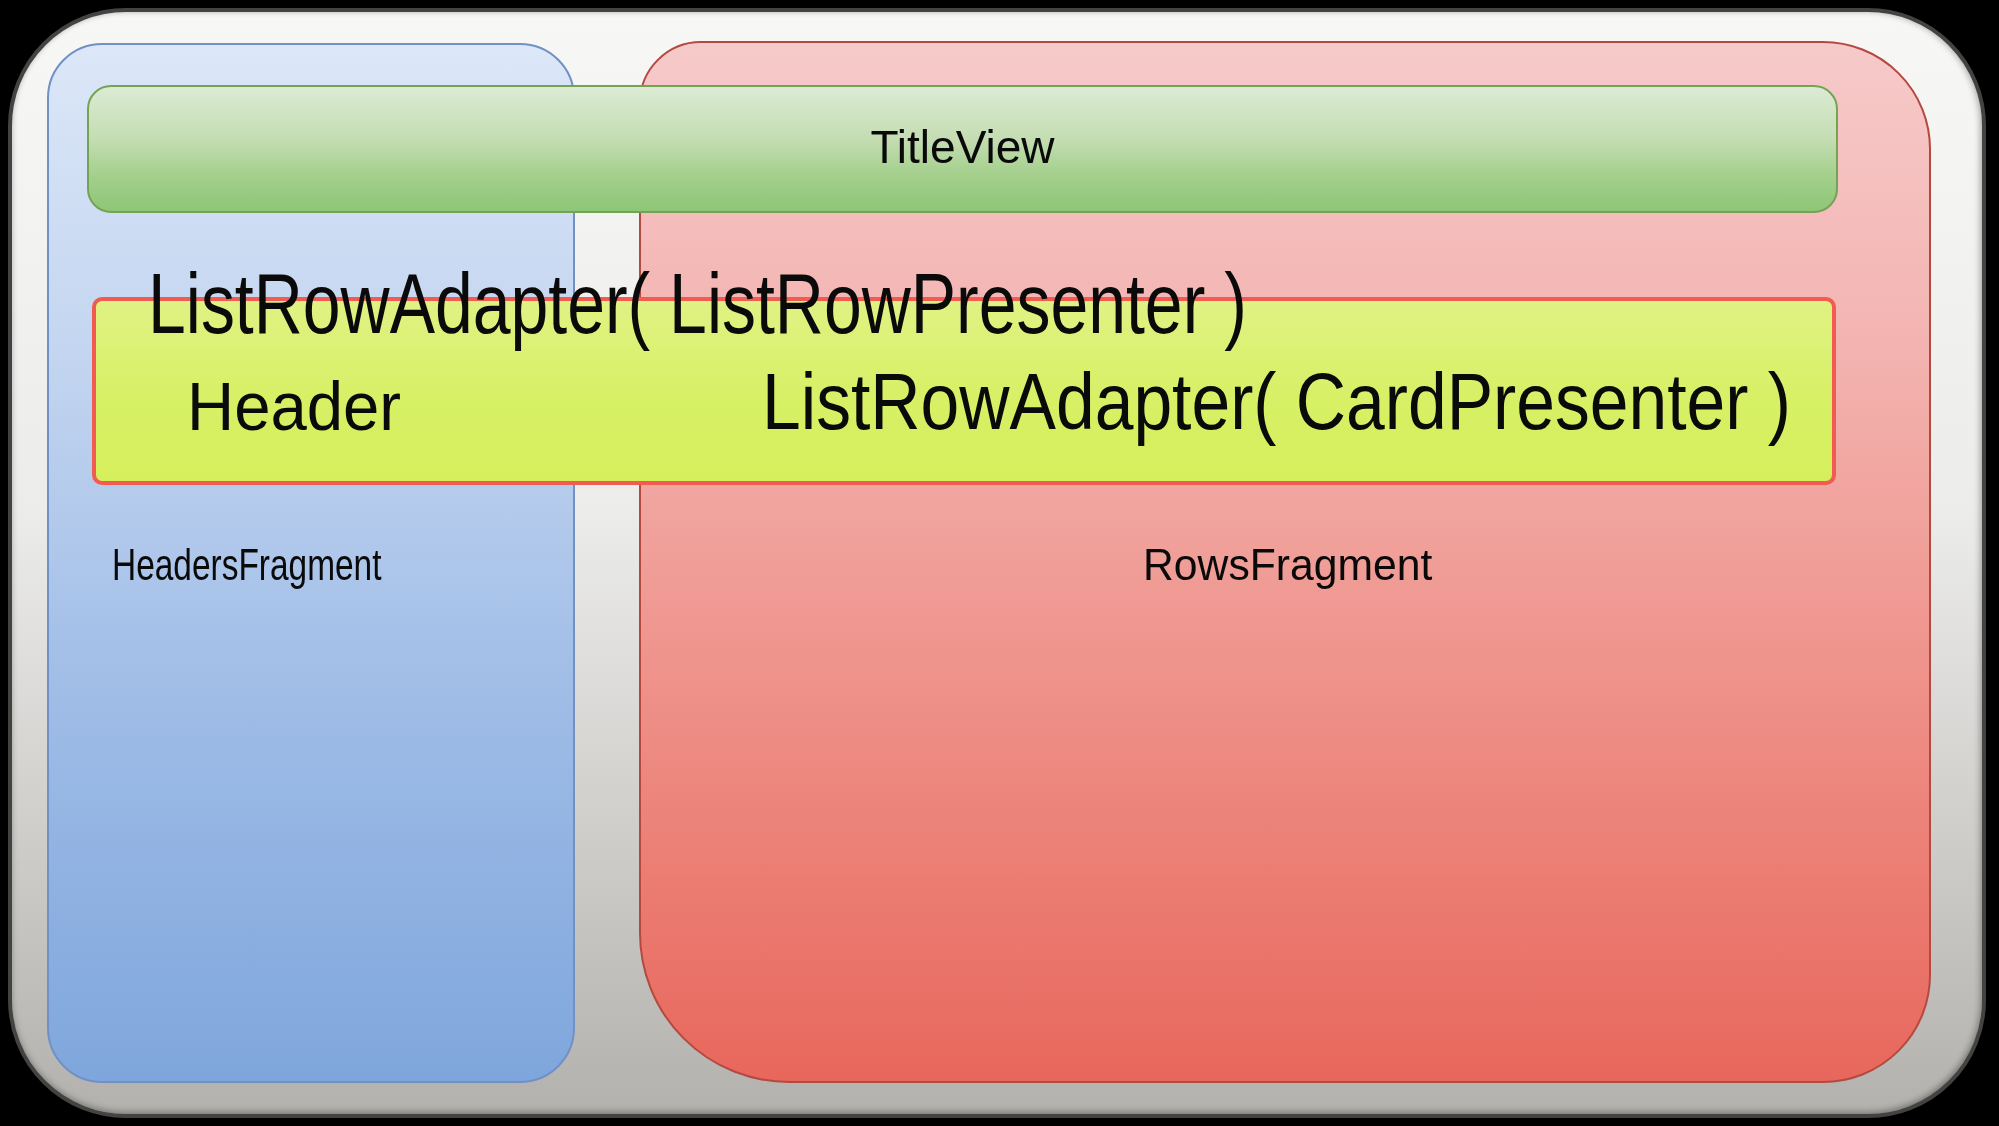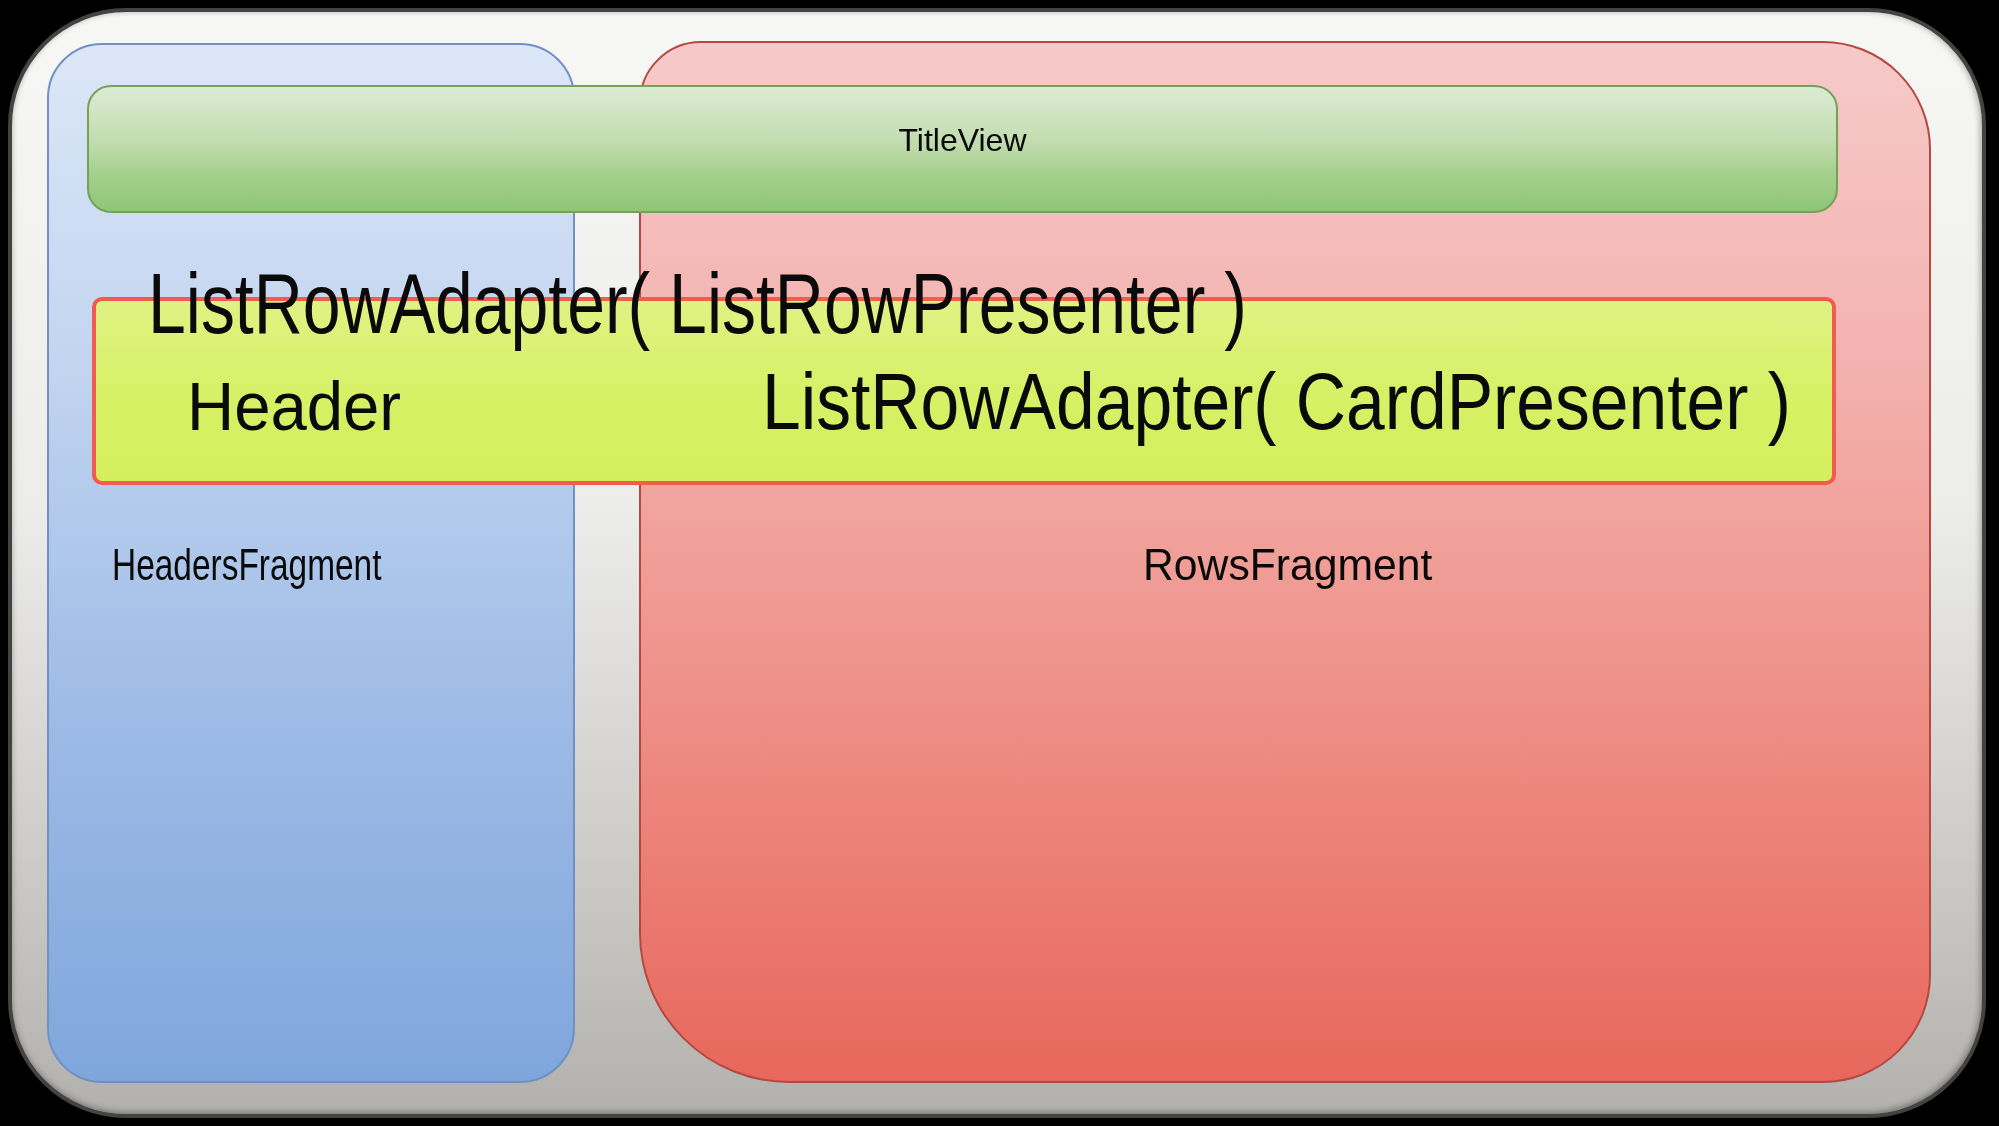--- a/index.html
+++ b/index.html
@@ -64,21 +64,21 @@
     border-radius: 24px;
     background: linear-gradient(#dcebd4 0%, #c4ddb2 42%, #a3cf8b 72%, #8ec677 100%);
     box-sizing: border-box;
   }
   .bar-title .label {
     position: absolute;
     left: 0;
     top: 37px;
     width: 100%;
     text-align: center;
-    font-size: 32px;
+    font-size: 46px;
     line-height: 1;
     letter-spacing: 0px;
   }
   
   .bar-adapter {
     position: absolute;
     left: 92px;
     top: 297px;
     width: 1744px;
     height: 188px;

